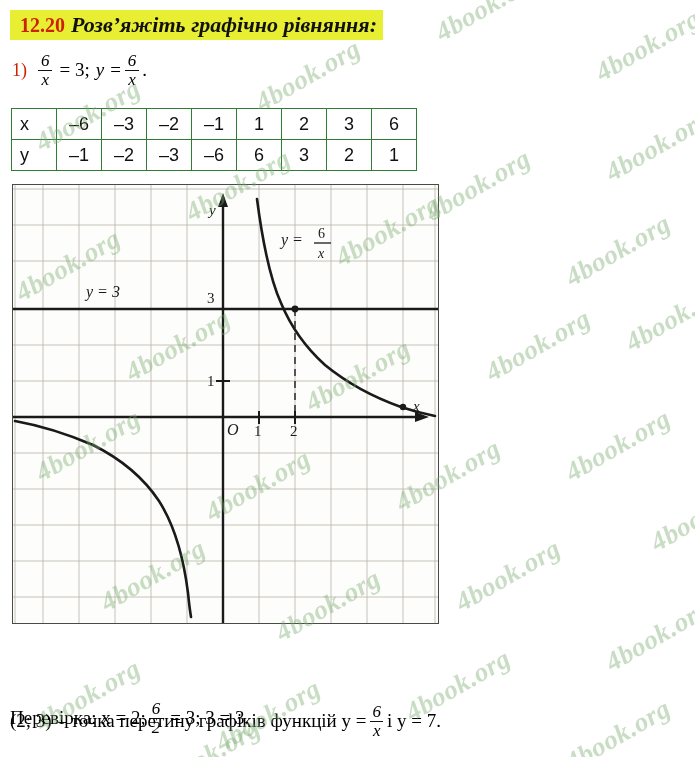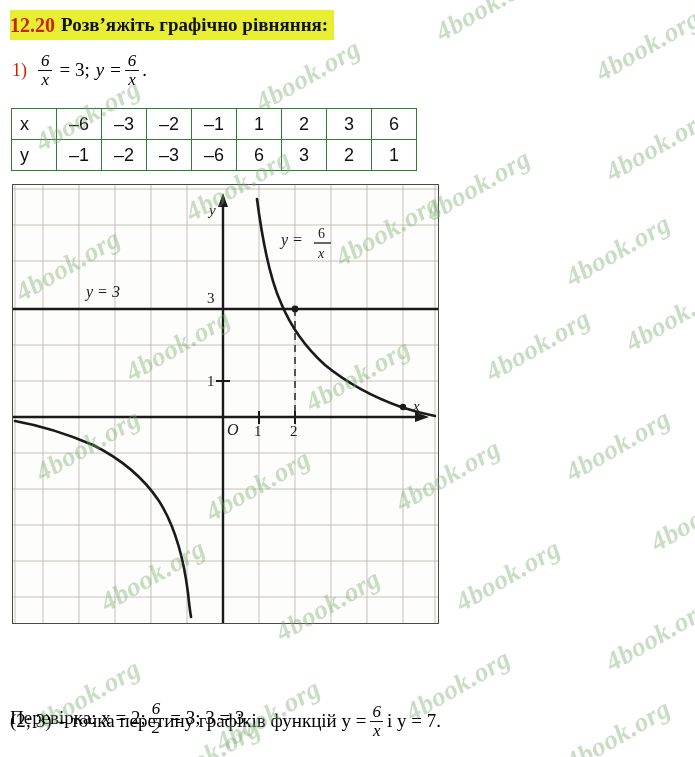--- a/index.html
+++ b/index.html
@@ -35,34 +35,35 @@
     letter-spacing: 0.5px;
   }
 
   
   .header {
     position: absolute;
     left: 10px;
     top: 10px;
     height: 26px;
     background: #e8ee32;
-    padding: 2px 6px 2px 0;
+    padding: 2px 6px 2px 10px;
     display: flex;
     align-items: center;
     gap: 6px;
     z-index: 5;
   }
   .hdr-num {
     font-weight: bold;
     font-size: 20px;
     color: #cc2200;
     font-family: "Liberation Serif", serif;
   }
   .hdr-text {
-    font-size: 19px;
+    font-size: 22px;
+    font-style: italic;
     font-weight: bold;
     color: #111;
   }
 
   
   .item-line {
     position: absolute;
     left: 12px;
     top: 52px;
     display: flex;

